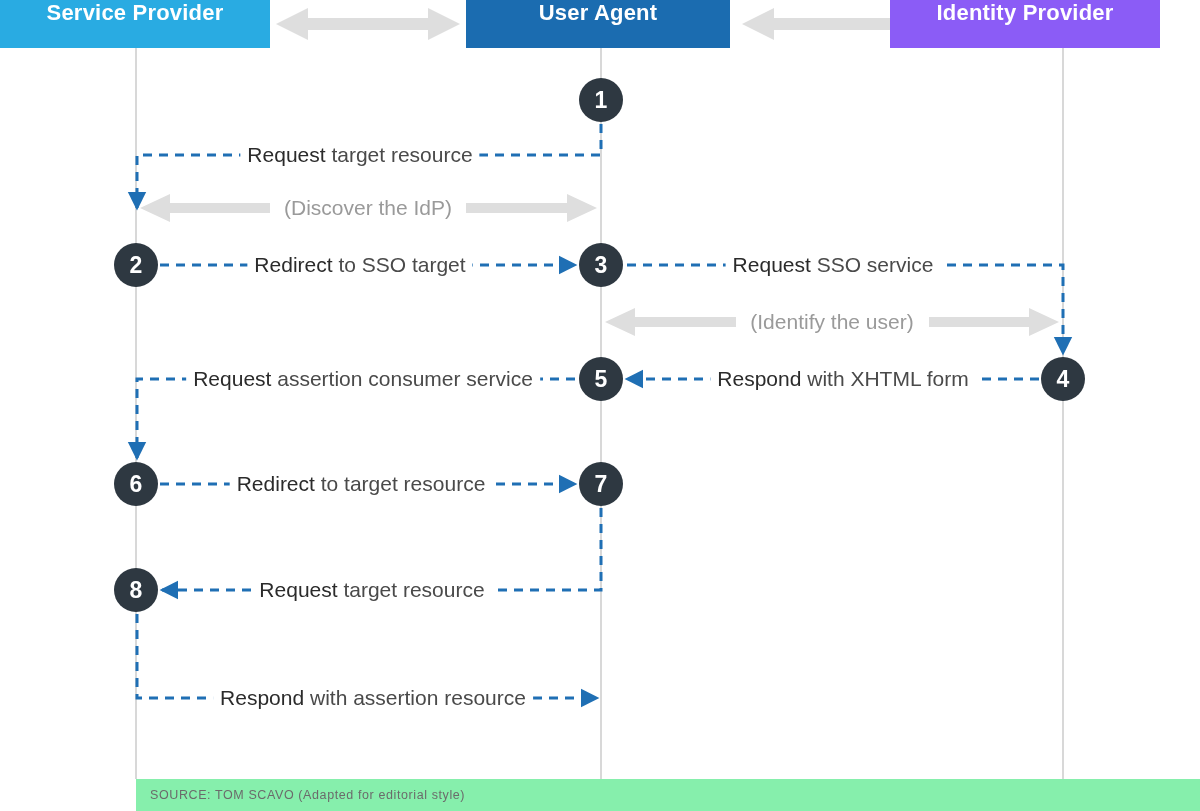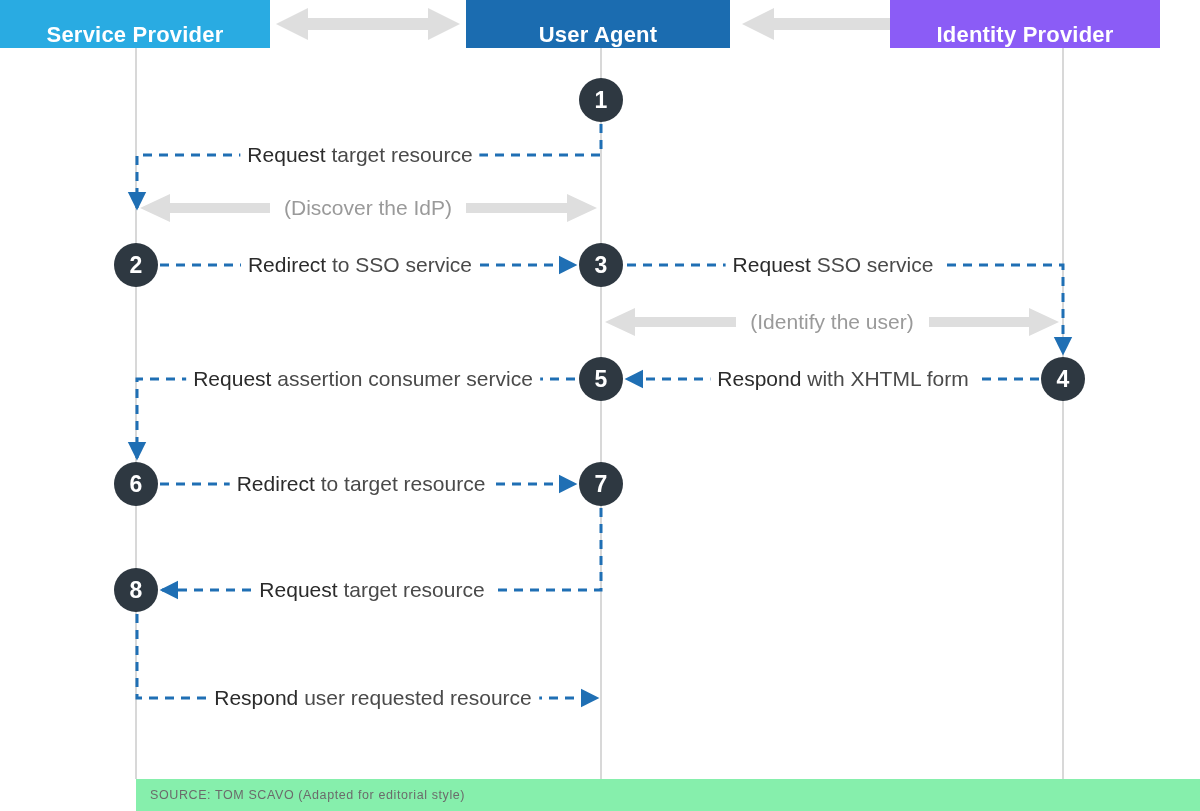--- a/index.html
+++ b/index.html
@@ -24,21 +24,21 @@
     width: 1200px;
     height: 811px;
   }
 
   
   .actor-box {
     position: absolute;
     top: 0;
     height: 48px;
     display: flex;
-    align-items: flex-end;
+    align-items: flex-start;
     justify-content: center;
     color: #ffffff;
     font-weight: bold;
     font-size: 22px;
     letter-spacing: 0.2px;
     font-family: "Liberation Sans", sans-serif;
     z-index: 5;
   }
   #actor-sp   { left: 0px;   width: 270px; background: #29abe2; }
   #actor-ua   { left: 466px; width: 264px; background: #1b6cb0; }
@@ -183,21 +183,21 @@
   </div>
   <div class="actor-box" id="actor-idp">
     <span>Identity Provider</span>
   </div>
 
   <div class="msg-label" style="left:360px; top:155px;">
     <b>Request</b><span class="light"> target resource</span>
   </div>
 
   <div class="msg-label" style="left:360px; top:265px;">
-    <b>Redirect</b><span class="light"> to SSO service</span>
+    <b>Redirect</b><span class="light"> to SSO target</span>
   </div>
 
   <div class="msg-label" style="left:833px; top:265px;text-align:right;">
     <b>Request</b><span class="light"> SSO service</span>
   </div>
 
   <div class="msg-label" style="left:363px; top:379px;">
     <b>Request</b><span class="light"> assertion consumer service</span>
   </div>
 
@@ -207,21 +207,21 @@
 
   <div class="msg-label" style="left:361px; top:484px;">
     <b>Redirect</b><span class="light"> to target resource</span>
   </div>
 
   <div class="msg-label" style="left:372px; top:590px;">
     <b>Request</b><span class="light"> target resource</span>
   </div>
 
   <div class="msg-label" style="left:373px; top:698px;">
-    <b>Respond</b><span class="light"> user requested resource</span>
+    <b>Respond</b><span class="light"> with assertion resource</span>
   </div>
 
   <div class="note-label" style="left:832px; top:322px;">(Identify the user)</div>
   <div class="note-label" style="left:368px; top:208px;">(Discover the IdP)</div>
 
   <div class="step-badge" style="left:601px;  top:100px;">1</div>
   <div class="step-badge" style="left:136px;  top:265px;">2</div>
   <div class="step-badge" style="left:601px;  top:265px;">3</div>
   <div class="step-badge" style="left:1063px; top:379px;">4</div>
   <div class="step-badge" style="left:601px;  top:379px;">5</div>

